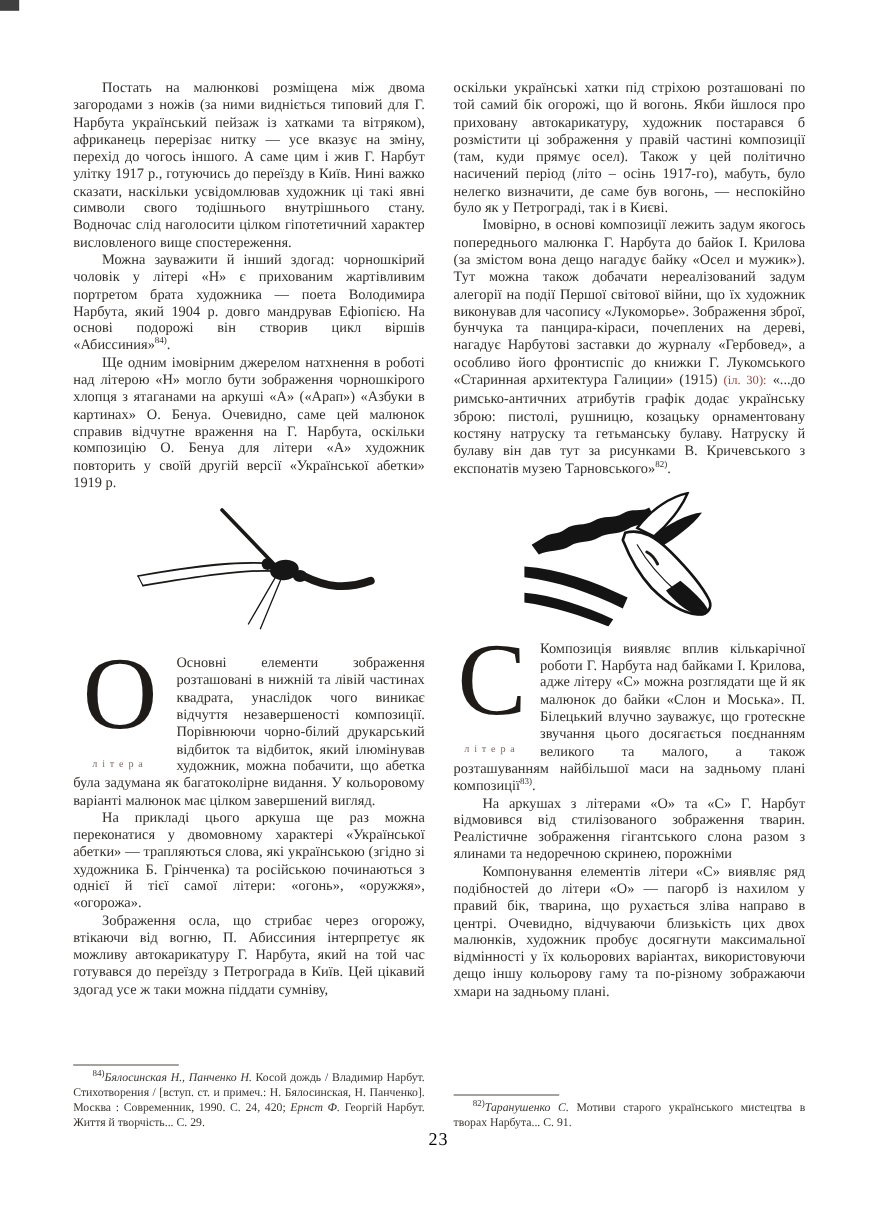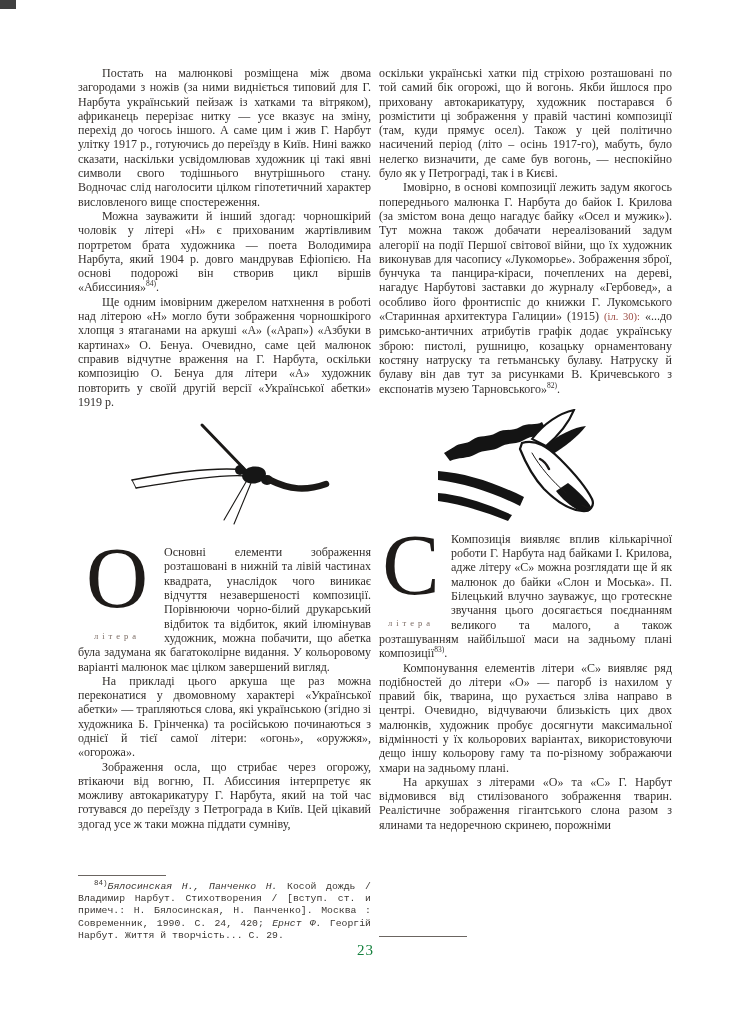--- a/index.html
+++ b/index.html
@@ -1,36 +1,36 @@
 <!DOCTYPE html>
 <html><head>
 <meta charset="utf-8">
 <style>
   html,body { margin:0; padding:0; background:#ffffff; }
   .page { position:relative; width:731px; height:1023px; background:#ffffff; overflow:hidden;
           font-family:"Liberation Serif","DejaVu Serif",serif; color:#332f2c; }
   .corner { position:absolute; top:0; left:0; width:16px; height:9px; background:#404040; }
-  .content { position:absolute; left:78px; top:66px; display:flex; gap:8px; }
+  .content { position:absolute; left:61px; top:66px; display:flex; gap:24px; }
   .col { width:293px; height:876px; display:flex; flex-direction:column; }
   p.b { margin:0; font-size:12px; line-height:14.3px; text-align:justify; }
   .ind { text-indent:24px; }
   sup.fnref { font-size:7.5px; vertical-align:super; line-height:0; }
   .figure { height:118px; margin:10px 0 8px 0; display:flex; align-items:center; justify-content:center; }
   .dc-float { float:left; text-align:center; margin:2px 8px 0 0; }
   .dc-o { width:78px; }
   .dc-c { width:64px; }
   .dc-letter { display:block; font-size:86px; line-height:62px; color:#1e1b19; }
   .dc-caption { display:block; font-size:8.5px; letter-spacing:4px; color:#7b6b63; margin-top:20px; white-space:nowrap; }
   .ilref { color:#9a4a42; font-size:10.5px; }
-  .footnotes { margin-top:auto;font-family:Liberation Mono, monospace; }
+  .footnotes { margin-top:auto; }
   .rule { width:88px; height:1px; background:#6b6561; margin-bottom:5px; }
   p.fn { margin:0; font-size:9.8px; line-height:12.2px; text-align:justify; text-indent:16px; color:#3a3632; }
   p.fn i { font-style:italic; }
   .pagenum { position:absolute; top:942px; left:0; width:731px; text-align:center;
-             font-size:15px; letter-spacing:1px; color:#15803d; }
+             font-size:15px; letter-spacing:1px; color:#000000; }
   svg .ink { stroke:#1b1917; fill:none; stroke-linecap:round; }
 </style>
 </head>
 <body>
 
 <div class="page">
   <div class="corner"></div>
 
   <div class="content">
 
@@ -89,24 +89,25 @@
         </svg>
       </div>
 
       <div>
         <p class="b"><span class="dc-float dc-c">
               <span class="dc-letter">С</span>
               <span class="dc-caption">літера</span>
             </span><span>Композиція виявляє вплив кількарічної роботи Г. Нарбута над байками І. Крилова, адже літеру «С» можна розглядати ще й як малюнок до байки «Слон и Моська». П. Білецький влучно зауважує, що гротескне звучання цього досягається поєднанням великого та малого, а також розташуванням найбільшої маси на задньому плані композиції</span><sup class="fnref">83)</sup><span>.</span></p>
       </div>
 
+      <p class="b ind">На аркушах з літерами «О» та «С» Г. Нарбут відмовився від стилізованого зображення тварин. Реалістичне зображення гігантського слона разом з ялинами та недоречною скринею, порожніми</p>
       <p class="b ind">Компонування елементів літери «С» виявляє ряд подібностей до літери «О» — пагорб із нахилом у правий бік, тварина, що рухається зліва направо в центрі. Очевидно, відчуваючи близькість цих двох малюнків, художник пробує досягнути максимальної відмінності у їх кольорових варіантах, використовуючи дещо іншу кольорову гаму та по-різному зображаючи хмари на задньому плані.</p>
-      <p class="b ind">На аркушах з літерами «О» та «С» Г. Нарбут відмовився від стилізованого зображення тварин. Реалістичне зображення гігантського слона разом з ялинами та недоречною скринею, порожніми</p>
 
       <div class="footnotes">
         <div class="rule"></div>
+        <p class="fn"><sup class="fnref">82)</sup><i>Таранушенко С.</i><span> Мотиви старого українського мистецтва в творах Нарбута... С. 91.</span></p>
       </div>
     </div>
 
   </div>
 
   <div class="pagenum">23</div>
 </div>
 
 </body></html>

